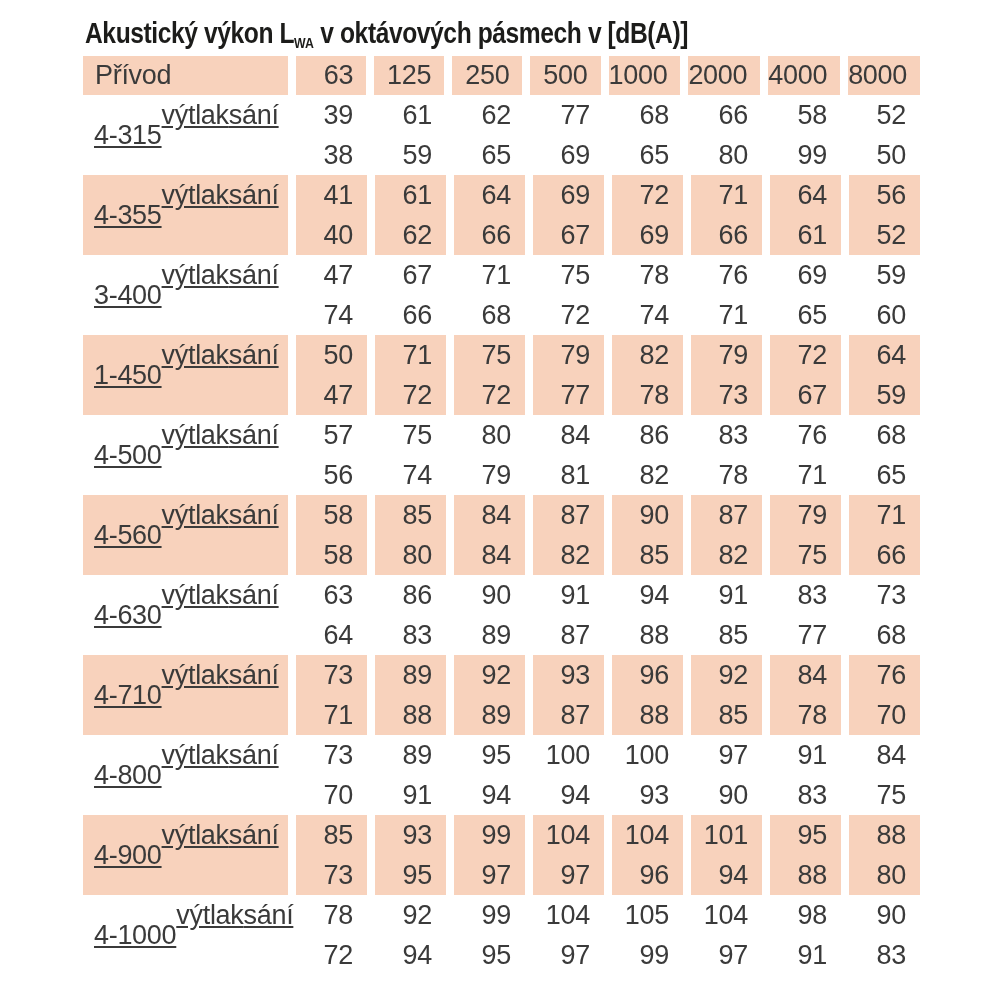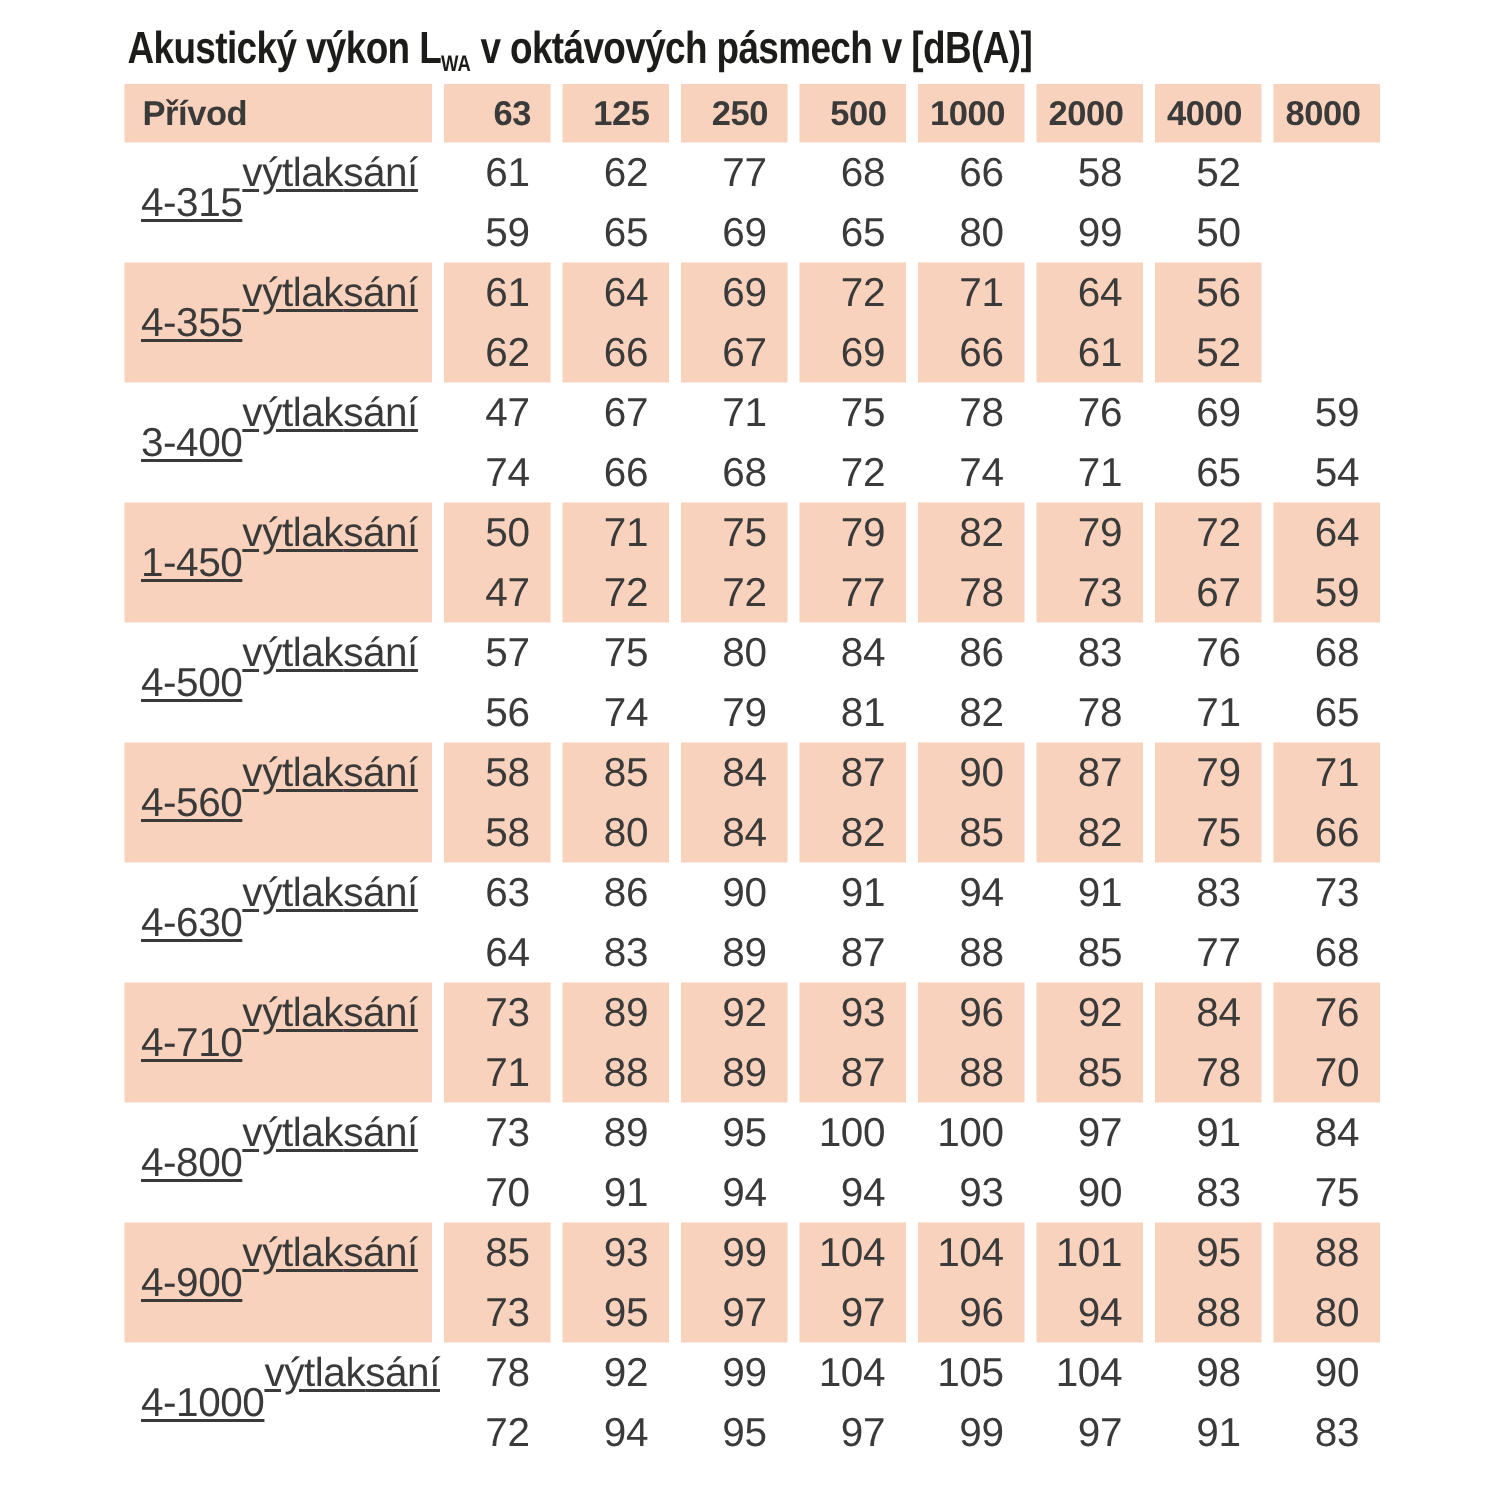--- a/index.html
+++ b/index.html
@@ -41,23 +41,22 @@
   }
   .grid-row {
     display: grid;
     grid-template-columns: 205px repeat(8, 1fr);
     column-gap: 8px;
   }
   .header-row { height: 39px; }
   .header-row .cell {
     background: var(--shade, #f8d2bc);
     line-height: 39px;
-    font-size: 23px;
+    font-size: 27px;
     letter-spacing: -0.3px;
-    font-weight: bold;
   }
   .header-row .freq-cell { text-align: right; padding-right: 13px; }
   .header-row .corner-cell { text-align: left; padding-left: 12px; }
   .group { height: 80px; }
   .group.shaded .cell { background: var(--shade, #f8d2bc); }
   .cell { font-size: 27px; letter-spacing: -0.3px; }
   .num-cell {
     display: flex;
     flex-direction: column;
     text-align: right;
@@ -98,20 +97,24 @@
       </div>
       <div class="grid-row group">
         <div class="cell label-cell">
           <span class="model">4-315</span>
           <span class="sublabels">
             <span class="sublabel">výtlak</span>
             <span class="sublabel">sání</span>
           </span>
         </div>
         <div class="cell num-cell">
+          <span class="val">39</span>
+          <span class="val">38</span>
+        </div>
+        <div class="cell num-cell">
           <span class="val">61</span>
           <span class="val">59</span>
         </div>
         <div class="cell num-cell">
           <span class="val">62</span>
           <span class="val">65</span>
         </div>
         <div class="cell num-cell">
           <span class="val">77</span>
           <span class="val">69</span>
@@ -135,20 +138,24 @@
       </div>
       <div class="grid-row group shaded">
         <div class="cell label-cell">
           <span class="model">4-355</span>
           <span class="sublabels">
             <span class="sublabel">výtlak</span>
             <span class="sublabel">sání</span>
           </span>
         </div>
         <div class="cell num-cell">
+          <span class="val">41</span>
+          <span class="val">40</span>
+        </div>
+        <div class="cell num-cell">
           <span class="val">61</span>
           <span class="val">62</span>
         </div>
         <div class="cell num-cell">
           <span class="val">64</span>
           <span class="val">66</span>
         </div>
         <div class="cell num-cell">
           <span class="val">69</span>
           <span class="val">67</span>
@@ -201,21 +208,21 @@
         <div class="cell num-cell">
           <span class="val">76</span>
           <span class="val">71</span>
         </div>
         <div class="cell num-cell">
           <span class="val">69</span>
           <span class="val">65</span>
         </div>
         <div class="cell num-cell">
           <span class="val">59</span>
-          <span class="val">54</span>
+          <span class="val">60</span>
         </div>
       </div>
       <div class="grid-row group shaded">
         <div class="cell label-cell">
           <span class="model">1-450</span>
           <span class="sublabels">
             <span class="sublabel">výtlak</span>
             <span class="sublabel">sání</span>
           </span>
         </div>

